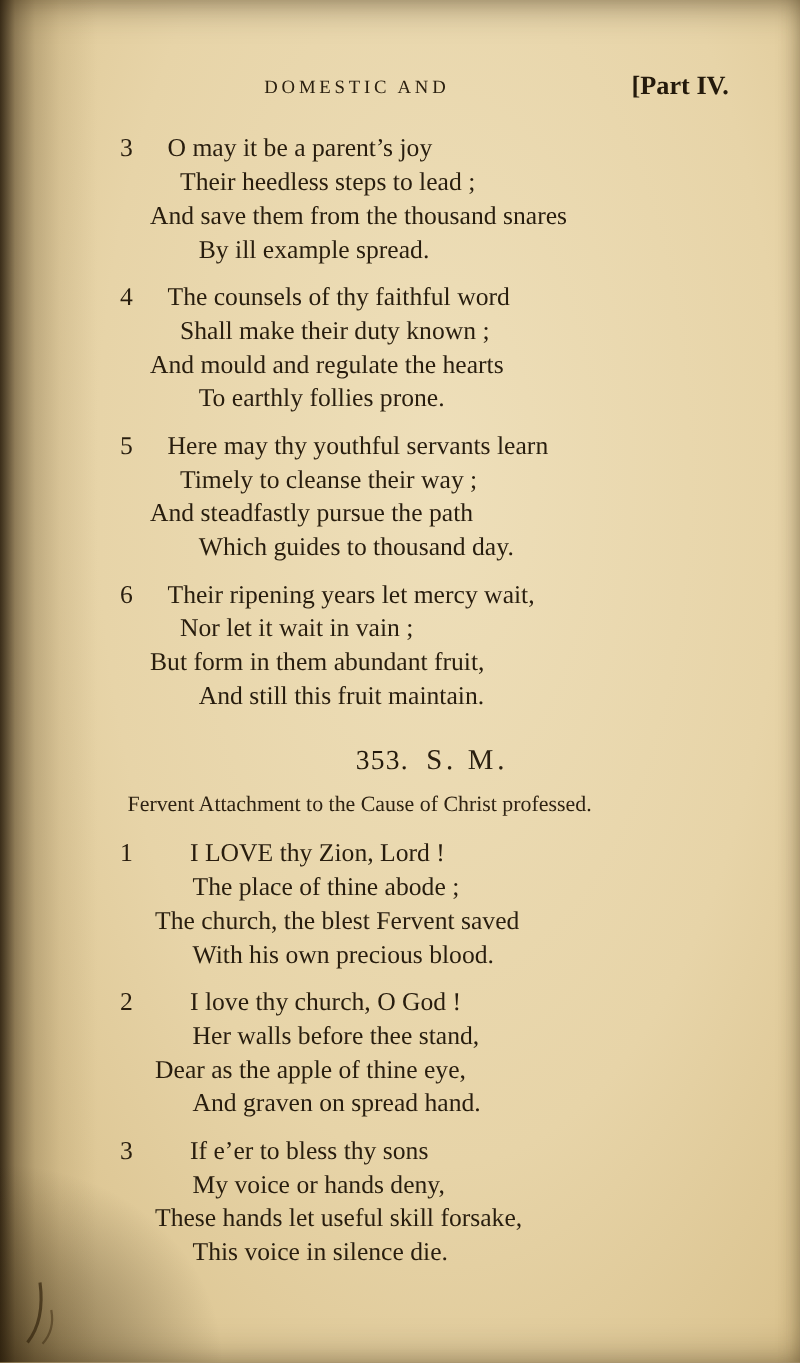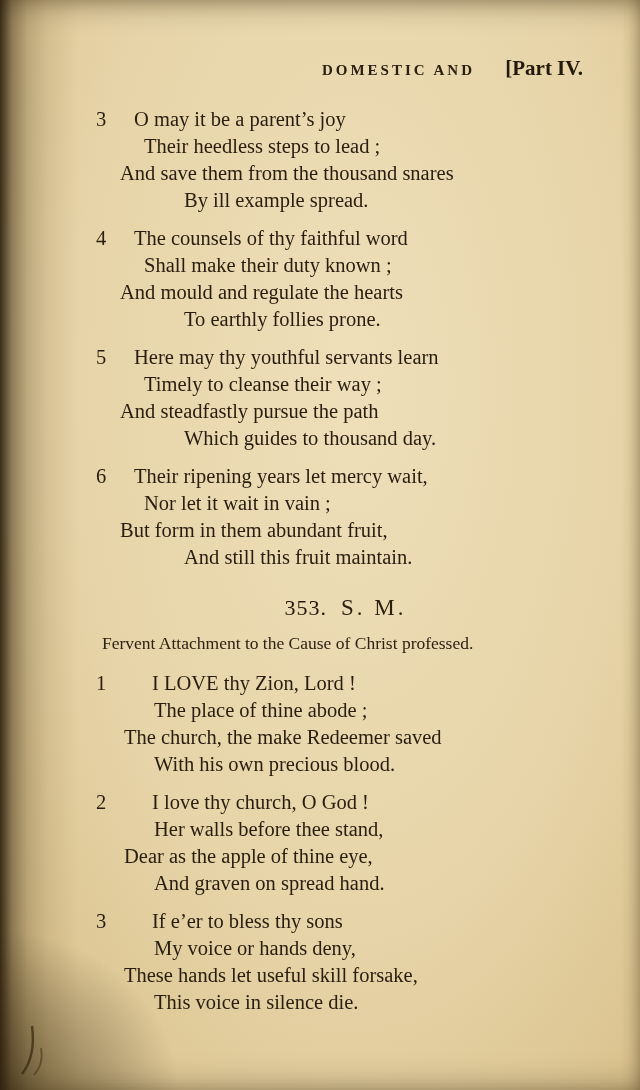--- a/index.html
+++ b/index.html
@@ -38,23 +38,23 @@
     position:relative;
     padding:56px 45px 0 96px;
   }
   .header-row{
     position:relative;
     height:30px;
     margin-bottom:20px;
   }
   .running-title{
     position:absolute;left:0;right:120px;top:6px;
-    text-align:right;
+    text-align:center;
     font-size:15px;
-    font-weight:bold;
+    font-weight:normal;
     letter-spacing:3px;
     color:#2b2010;
   }
   .part-label{
     position:absolute;right:12px;top:0;
     font-size:21px;
     font-weight:bold;
     color:#241a0c;
   }
   .verse{
@@ -67,21 +67,21 @@
     width:24px;
     flex:0 0 24px;
     text-align:left;
   }
   .vlines{flex:1;}
   .vline{white-space:nowrap;}
   
   .hymnA .l0{margin-left:14px;}
   .hymnA .l1{margin-left:24px;}
   .hymnA .l2{margin-left:0px;}
-  .hymnA .l3{margin-left:64px;}
+  .hymnA .l3{margin-left:39px;}
   
   .hymnB .l0{margin-left:32px;}
   .hymnB .l1{margin-left:34px;}
   .hymnB .l2{margin-left:4px;}
   .hymnB .l3{margin-left:34px;}
   .hymn-heading{
     text-align:center;
     margin:24px 0 12px 0;
   }
   .hymn-number{
@@ -167,21 +167,21 @@
     </div>
     <div class="hymn-subtitle">Fervent Attachment to the Cause of Christ professed.</div>
 
     <div class="hymnB">
 
       <div class="verse">
         <span class="vnum">1</span>
         <div class="vlines">
           <div class="vline l0">I LOVE thy Zion, Lord !</div>
           <div class="vline l1">The place of thine abode ;</div>
-          <div class="vline l2">The church, the make Redeemer saved</div>
+          <div class="vline l2">The church, the blest Fervent saved</div>
           <div class="vline l3">With his own precious blood.</div>
         </div>
       </div>
 
       <div class="verse">
         <span class="vnum">2</span>
         <div class="vlines">
           <div class="vline l0">I love thy church, O God !</div>
           <div class="vline l1">Her walls before thee stand,</div>
           <div class="vline l2">Dear as the apple of thine eye,</div>

